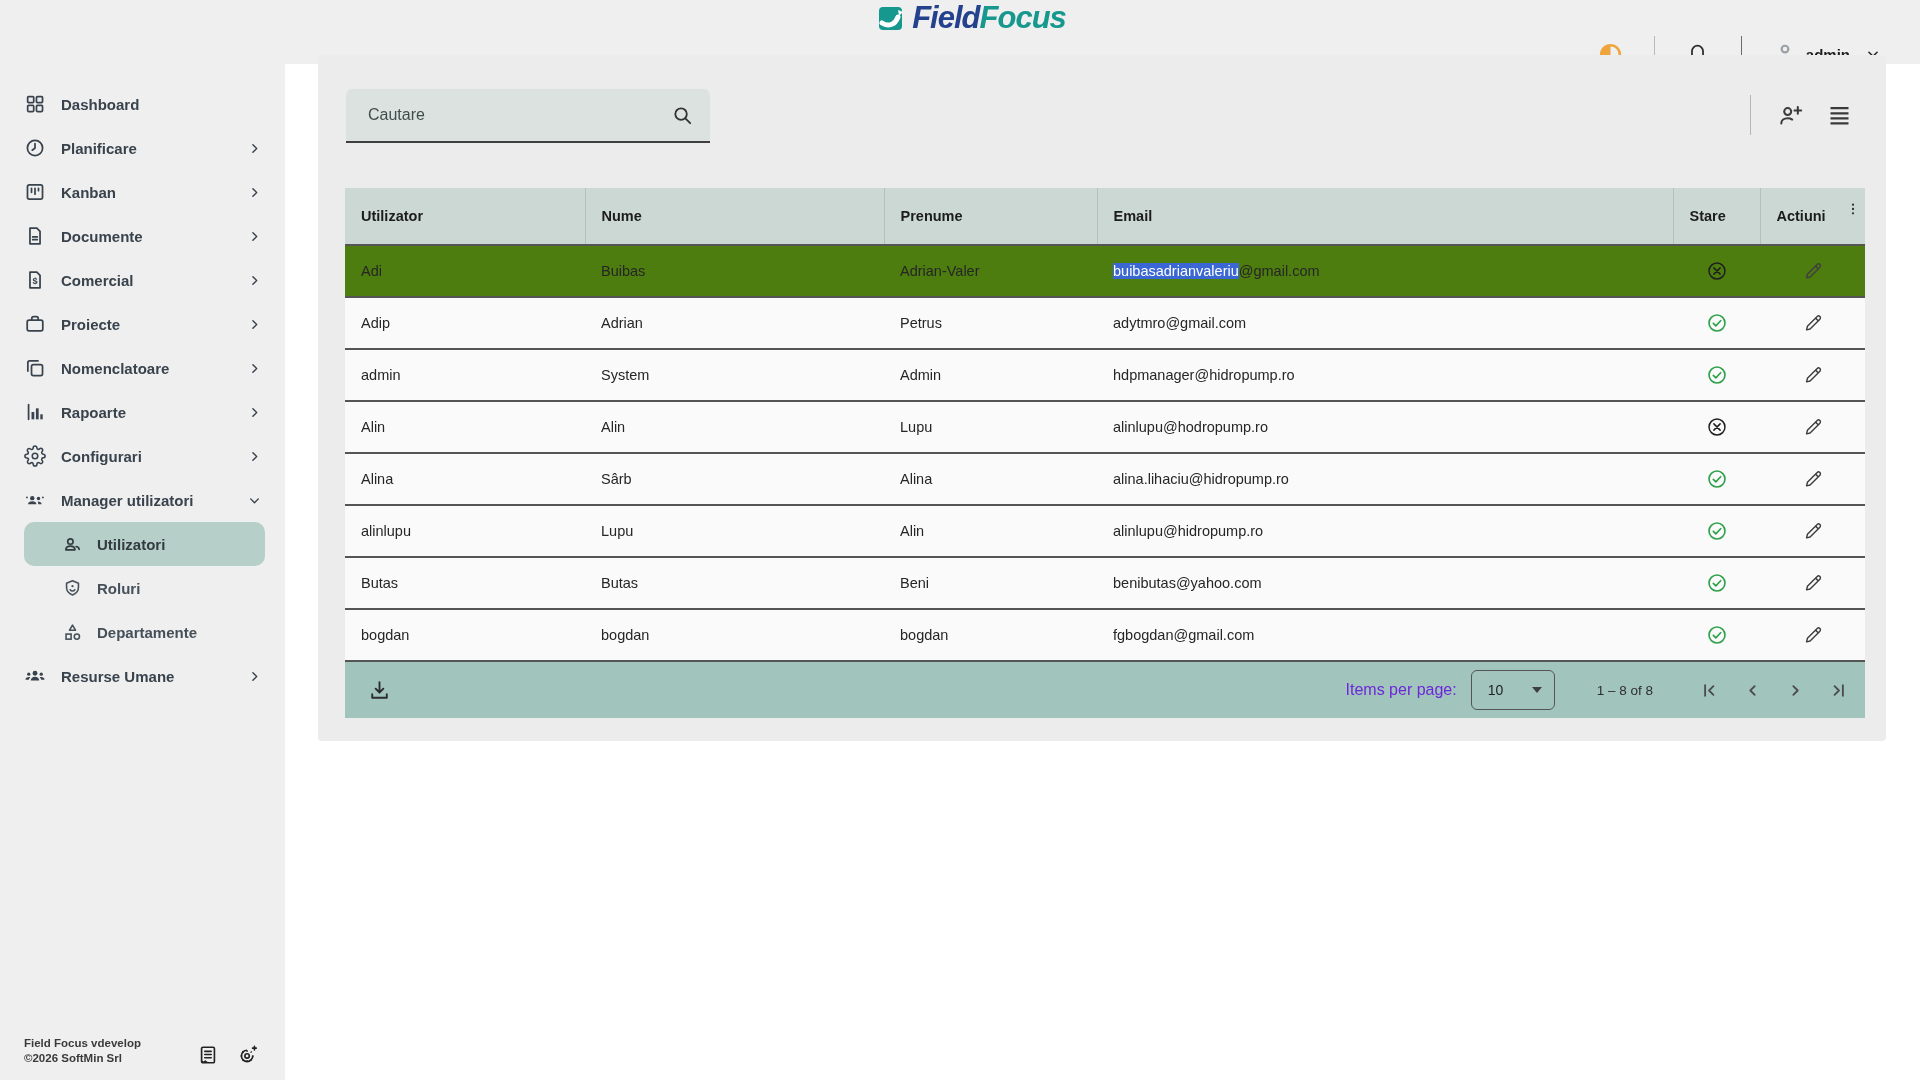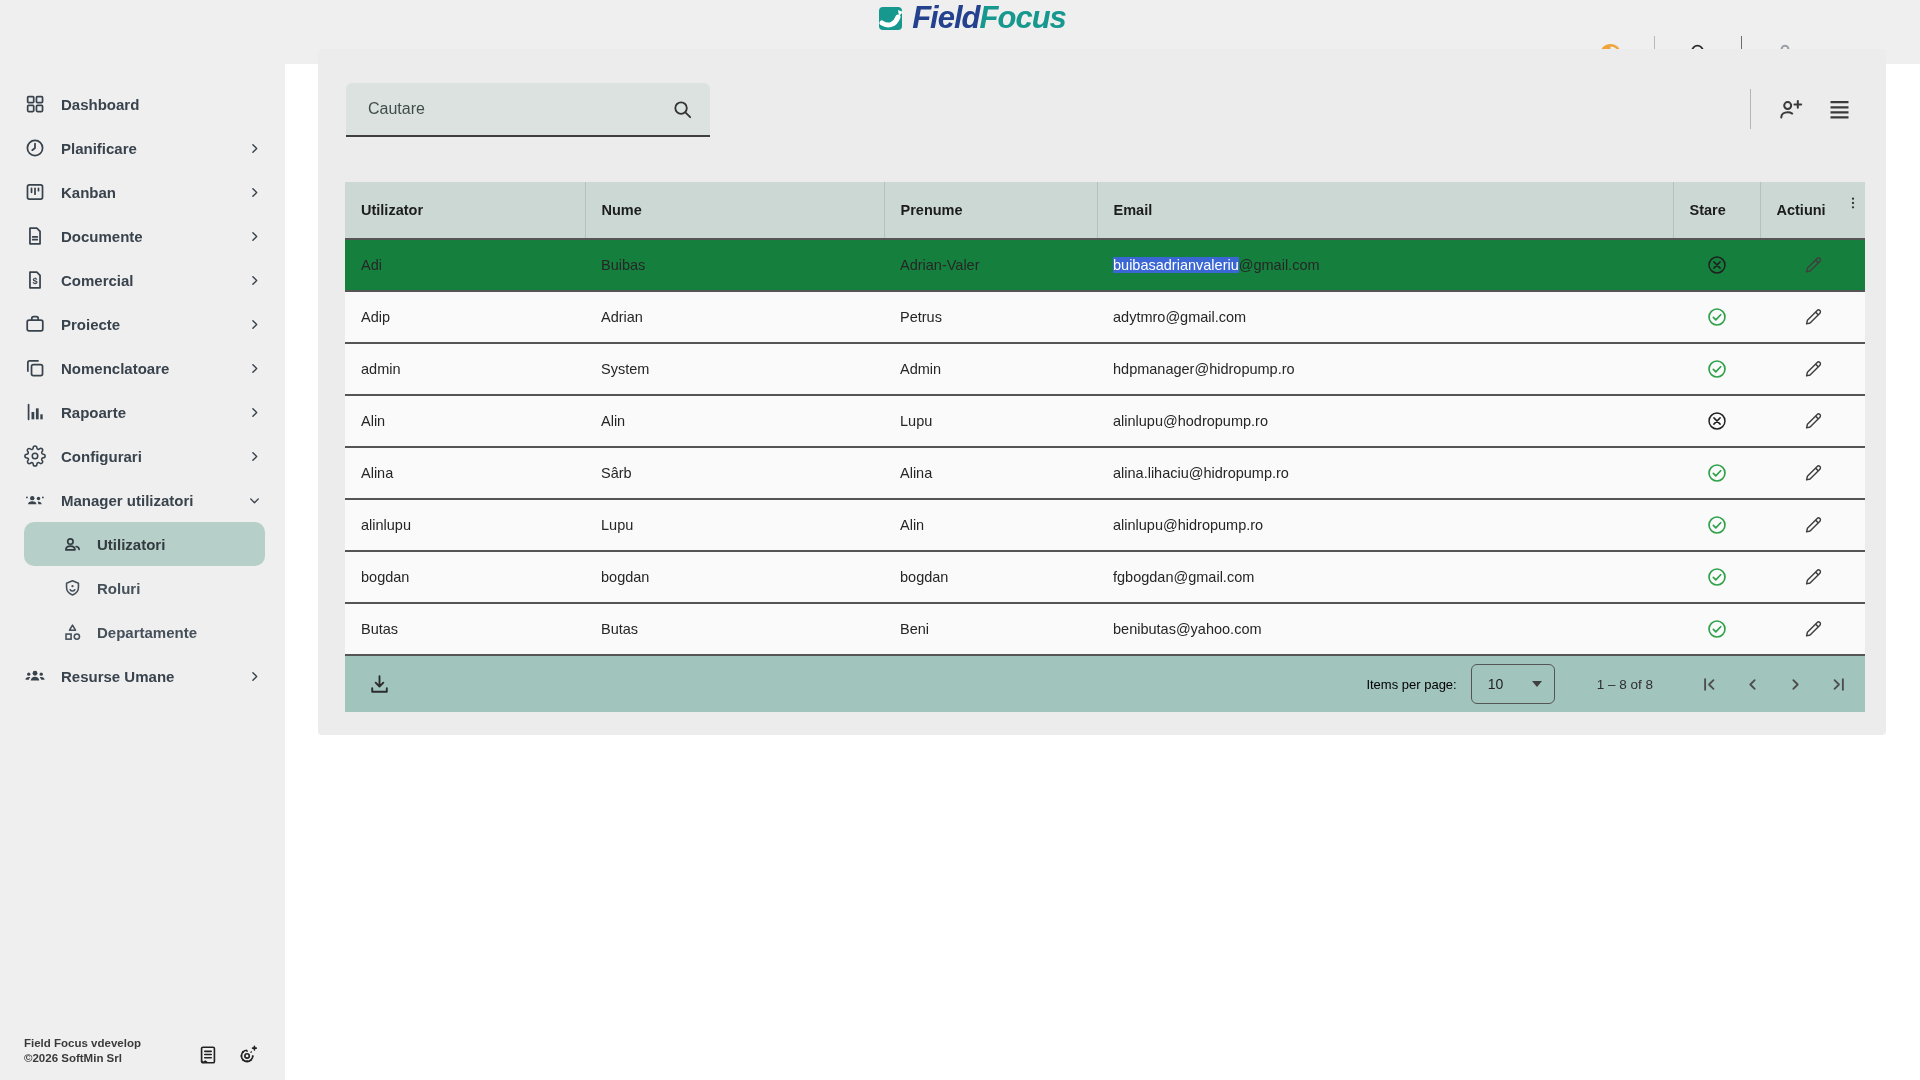--- a/index.html
+++ b/index.html
@@ -28,48 +28,48 @@
   .sub-item { height:44px; display:flex; align-items:center; margin:0 20px 0 24px; padding-left:38px;
     border-radius:10px; cursor:pointer; font-size:15px; font-weight:600; color:#45505a; }
   .sub-item .nico { width:21px; height:21px; margin-right:14px; flex:0 0 21px; display:inline-flex; }
   .sub-item.active { background:#b6cfc8; color:#333a40; }
   .side-footer { position:absolute; left:0; bottom:10px; width:285px; display:flex; align-items:flex-end; padding:0 26px 4px 24px; }
   .sf-text { font-size:11.5px; font-weight:700; color:#3a3a3a; line-height:1.3;margin-top:11px; }
   .sf-icons { margin-left:auto; display:flex; gap:18px; }
   .sf-icons span { display:inline-flex; cursor:pointer; }
 
   
-  .card { position:absolute; left:318px; top:49px; width:1568px; height:686px; background:#ececec; border-radius:4px; }
+  .card { position:absolute; left:318px; top:55px; width:1568px; height:686px; background:#ececec; border-radius:4px; }
 
   .search-field { position:absolute; left:28px; top:34px; width:364px; height:54px; background:#dce2df;
     border-radius:6px 6px 0 0; border-bottom:2px solid #3f3f3f; display:flex; align-items:center; cursor:text; }
   .search-label { font-size:16px; color:#414d4b; margin-left:22px; }
   .search-field .mag { margin-left:auto; margin-right:16px; display:inline-flex; }
 
   .toolbar { position:absolute; right:33px; top:40px; display:flex; align-items:center; gap:22px; }
   .toolbar .tsep { width:1px; height:40px; background:#b5b5b5; margin-right:4px; }
   .tool-btn { display:inline-flex; cursor:pointer; }
 
   .table-wrap { position:absolute; left:27px; top:133px; width:1520px; }
   table { border-collapse:collapse; width:1520px; table-layout:fixed; }
   thead th { height:57px; background:#cbd8d3; text-align:left; padding-left:16px;
     font-size:14.5px; font-weight:700; color:#1c1c1c; border-right:1px solid #b4c2bd; border-bottom:2px solid #555; }
   thead th:last-child { border-right:none; position:relative; }
   tbody td { height:52px; background:#fafafa; padding-left:16px; font-size:14.5px; color:#262626;
     border-bottom:2px solid #555; overflow:hidden; white-space:nowrap; }
-  tbody tr.selected td { background:#15803d; }
+  tbody tr.selected td { background:#4d7c0f; }
   td.c, th.c { padding-left:0; text-align:center; }
   td.c span { display:inline-flex; vertical-align:middle; cursor:pointer; }
   .sel { background:#3a67d3; color:#ffffff; }
   .kebab { position:absolute; top:12px; right:4px; cursor:pointer; display:inline-flex; }
 
   .tfooter { width:1520px; height:56px; background:#a1c4bd; display:flex; align-items:center; padding:0 16px 0 22px; }
   .tfooter .dl { display:inline-flex; cursor:pointer; }
   .tf-right { margin-left:auto; display:flex; align-items:center; }
-  .ipp-label { font-size:13px; color:#000000; }
+  .ipp-label { font-size:16px; color:#6d28d9; }
   .ipp-select { width:84px; height:40px; border:1px solid #555; border-radius:6px; margin-left:14px;
     display:flex; align-items:center; cursor:pointer; }
   .ipp-value { font-size:14px; color:#222; margin-left:16px; }
   .ipp-caret { margin-left:auto; margin-right:12px; width:0; height:0;
     border-left:5px solid transparent; border-right:5px solid transparent; border-top:6px solid #3f3f3f; }
   .range { font-size:13.5px; color:#2e2e2e; margin-left:42px; }
   .pager { display:flex; align-items:center; gap:22px; margin-left:46px; }
   .pager span { display:inline-flex; cursor:pointer; }
 
   svg { display:block; }
@@ -534,48 +534,48 @@
               <span>
                 <svg width="22" height="22" viewBox="0 0 24 24" fill="none" stroke="#3f3f3f" stroke-width="1.6" stroke-linejoin="round">
                   <path d="M5 19.5l.9-3.9L16.6 4.9a2 2 0 0 1 2.9 2.9L8.8 18.5l-3.8 1z"></path>
                   <path d="M14.8 6.7l2.9 2.9"></path>
                 </svg>
               </span>
             </td>
           </tr>
 
           <tr>
+            <td>Butas</td>
+            <td>Butas</td>
+            <td>Beni</td>
+            <td><span class="sel"></span><span>benibutas@yahoo.com</span></td>
+            <td class="c">
+              <span>
+                <svg width="22" height="22" viewBox="0 0 24 24" fill="none" stroke="#2fa14b" stroke-width="1.8">
+                  <circle cx="12" cy="12" r="8.7"></circle>
+                  <path d="M8 12.4l2.7 2.7 5.3-5.6" stroke-linecap="round" stroke-linejoin="round"></path>
+                </svg>
+              </span>
+              
+            </td>
+            <td class="c">
+              <span>
+                <svg width="22" height="22" viewBox="0 0 24 24" fill="none" stroke="#3f3f3f" stroke-width="1.6" stroke-linejoin="round">
+                  <path d="M5 19.5l.9-3.9L16.6 4.9a2 2 0 0 1 2.9 2.9L8.8 18.5l-3.8 1z"></path>
+                  <path d="M14.8 6.7l2.9 2.9"></path>
+                </svg>
+              </span>
+            </td>
+          </tr>
+
+          <tr>
             <td>bogdan</td>
             <td>bogdan</td>
             <td>bogdan</td>
             <td><span class="sel"></span><span>fgbogdan@gmail.com</span></td>
-            <td class="c">
-              <span>
-                <svg width="22" height="22" viewBox="0 0 24 24" fill="none" stroke="#2fa14b" stroke-width="1.8">
-                  <circle cx="12" cy="12" r="8.7"></circle>
-                  <path d="M8 12.4l2.7 2.7 5.3-5.6" stroke-linecap="round" stroke-linejoin="round"></path>
-                </svg>
-              </span>
-              
-            </td>
-            <td class="c">
-              <span>
-                <svg width="22" height="22" viewBox="0 0 24 24" fill="none" stroke="#3f3f3f" stroke-width="1.6" stroke-linejoin="round">
-                  <path d="M5 19.5l.9-3.9L16.6 4.9a2 2 0 0 1 2.9 2.9L8.8 18.5l-3.8 1z"></path>
-                  <path d="M14.8 6.7l2.9 2.9"></path>
-                </svg>
-              </span>
-            </td>
-          </tr>
-
-          <tr>
-            <td>Butas</td>
-            <td>Butas</td>
-            <td>Beni</td>
-            <td><span class="sel"></span><span>benibutas@yahoo.com</span></td>
             <td class="c">
               <span>
                 <svg width="22" height="22" viewBox="0 0 24 24" fill="none" stroke="#2fa14b" stroke-width="1.8">
                   <circle cx="12" cy="12" r="8.7"></circle>
                   <path d="M8 12.4l2.7 2.7 5.3-5.6" stroke-linecap="round" stroke-linejoin="round"></path>
                 </svg>
               </span>
               
             </td>
             <td class="c">

